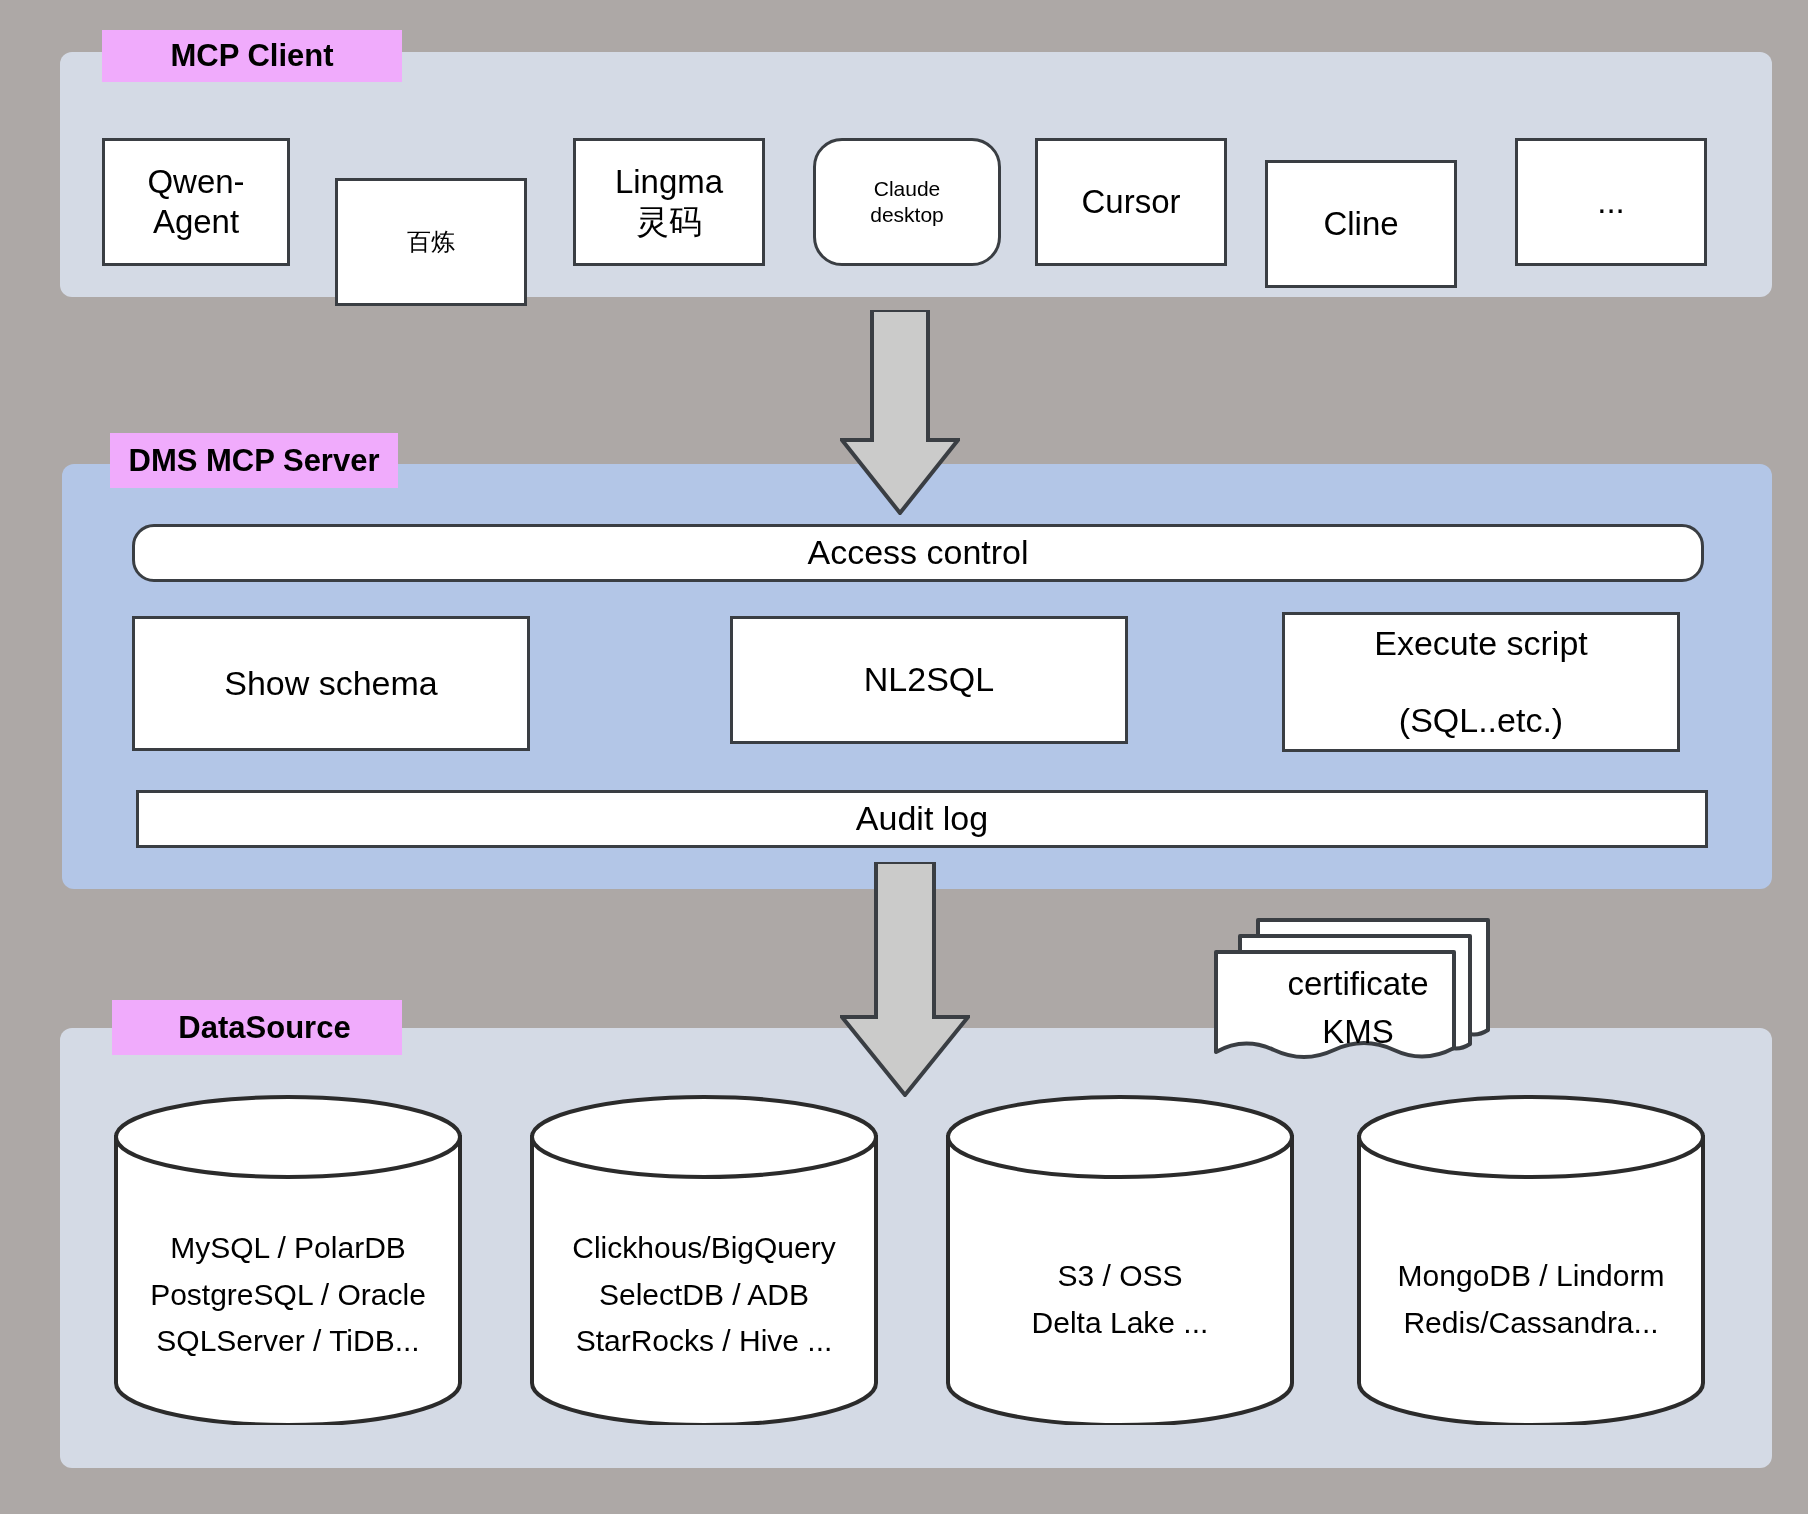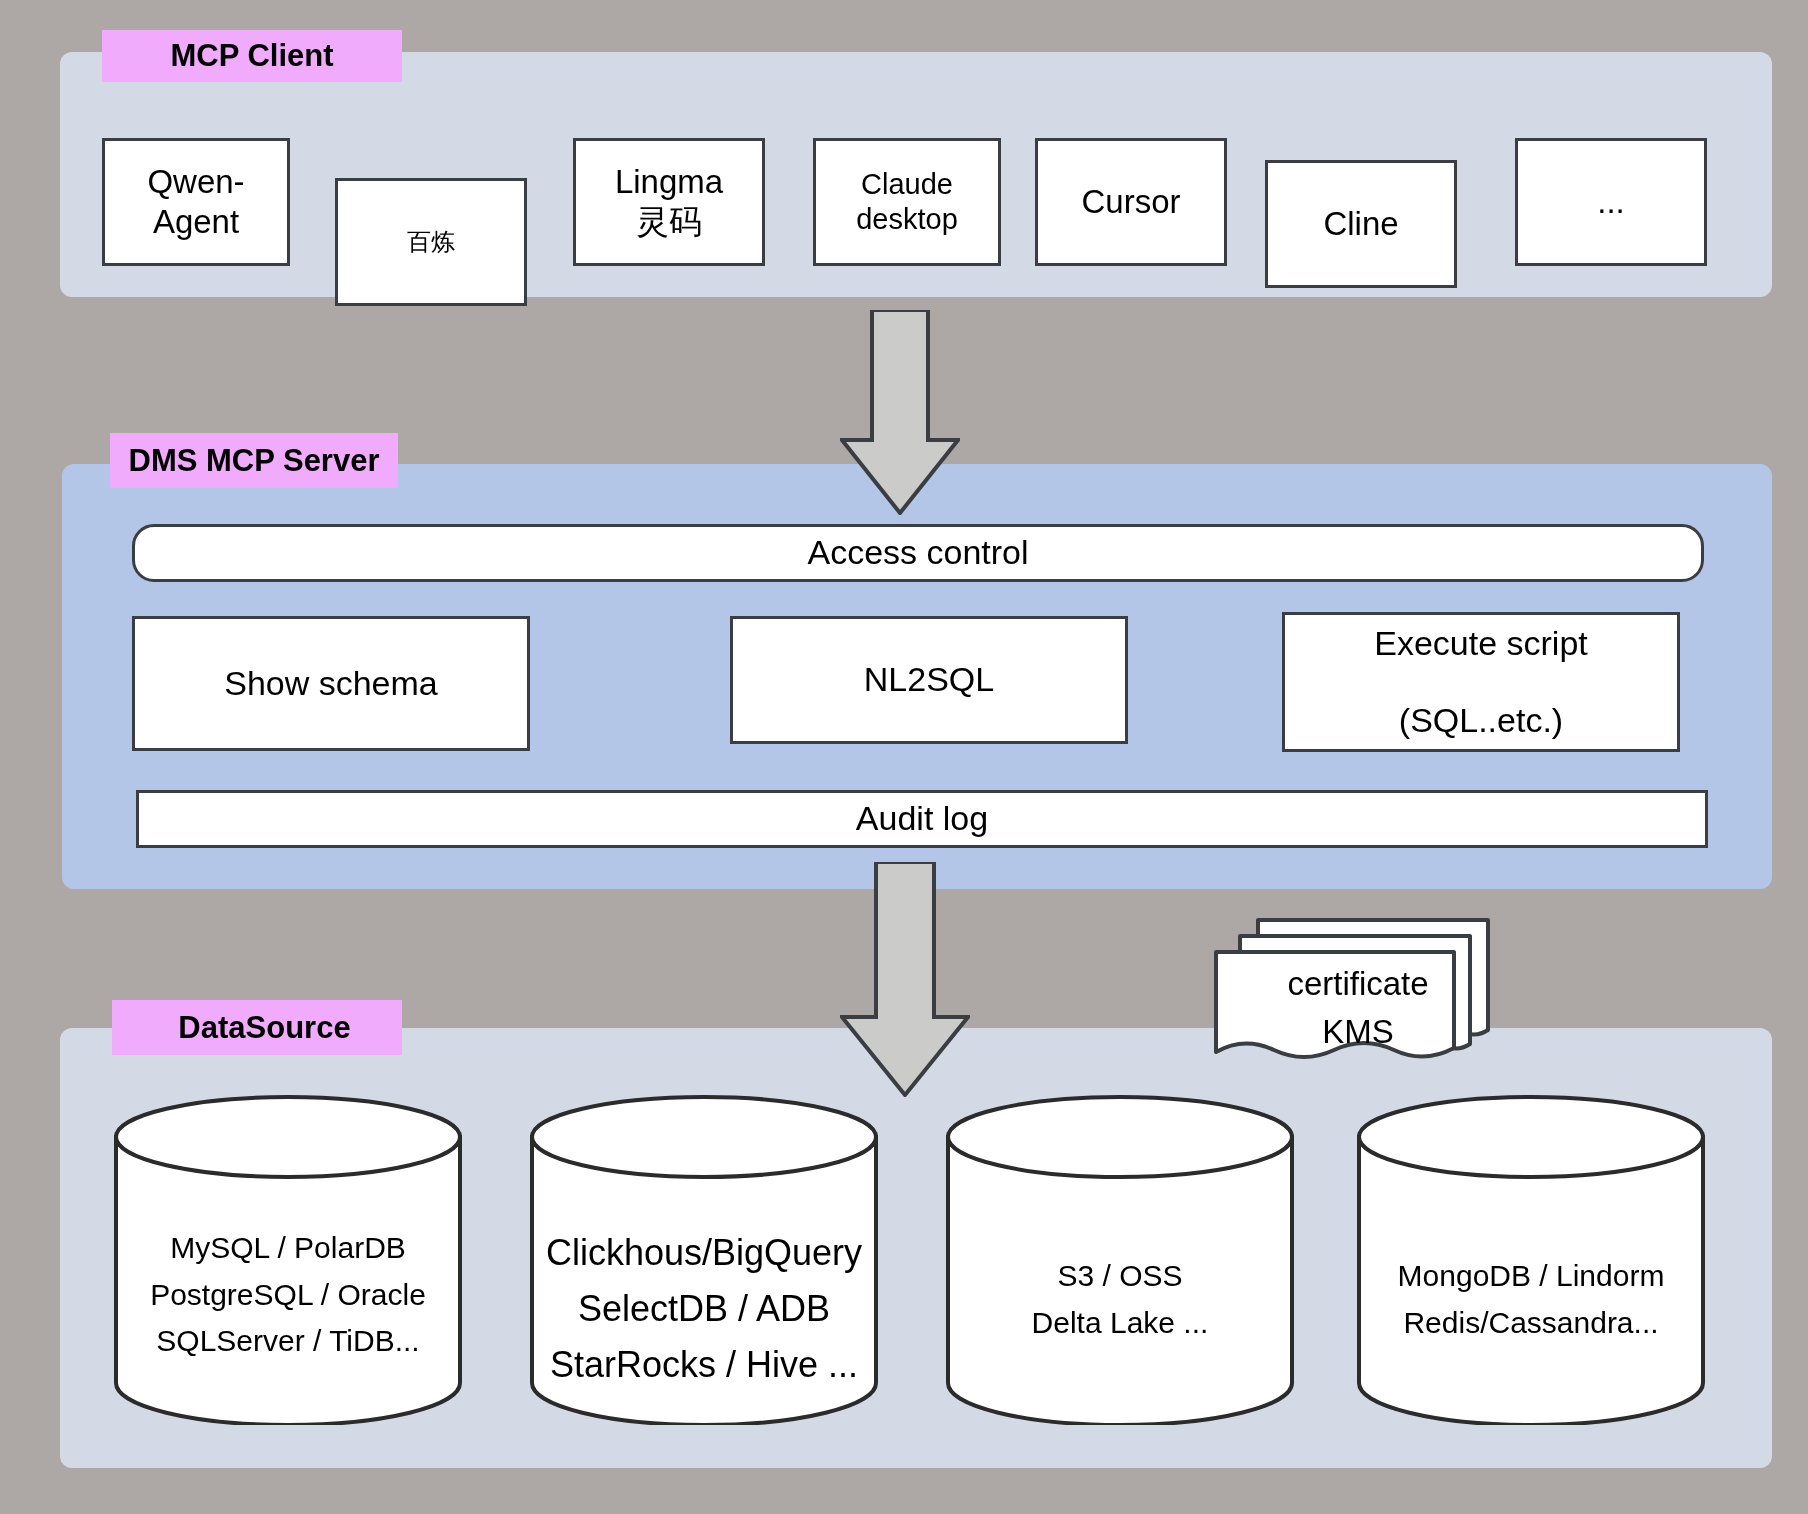--- a/index.html
+++ b/index.html
@@ -105,21 +105,21 @@
 
 <div class="node" style="left:335px; top:138px; width:192px; height:128px; font-size:24px;margin-top:40px;">
   <span class="l">百炼</span>
 </div>
 
 <div class="node" style="left:573px; top:138px; width:192px; height:128px; font-size:33px; flex-direction:column;">
   <span class="l">Lingma</span>
   <span class="l">灵码</span>
 </div>
 
-<div class="node" style="left:813px; top:138px; width:188px; height:128px; font-size:29px; flex-direction:column;">
+<div class="node" style="left:813px; top:138px; width:188px; height:128px; font-size:21px; flex-direction:column;border-radius:29px;">
   <span class="l">Claude</span>
   <span class="l">desktop</span>
 </div>
 
 <div class="node" style="left:1035px; top:138px; width:192px; height:128px; font-size:33px;">
   <span class="l">Cursor</span>
 </div>
 
 <div class="node" style="left:1265px; top:138px; width:192px; height:128px; font-size:33px;margin-top:22px;">
   <span class="l">Cline</span>
@@ -193,21 +193,21 @@
     <div>PostgreSQL / Oracle</div>
     <div>SQLServer / TiDB...</div>
   </div>
 </div>
 
 <div class="cyl" style="left:528px; top:1095px; width:352px; height:330px;">
   <svg width="352" height="330" viewBox="0 0 352 330" xmlns="http://www.w3.org/2000/svg">
     <path d="M4 42 V288 a172 42 0 0 0 344 0 V42 Z" fill="#ffffff" stroke="#2b2b2b" stroke-width="4"></path>
     <ellipse cx="176" cy="42" rx="172" ry="40" fill="#ffffff" stroke="#2b2b2b" stroke-width="4"></ellipse>
   </svg>
-  <div class="cyl-label" style="top:130px; font-size:36px;">
+  <div class="cyl-label" style="top:130px; font-size:30px;">
     <div>Clickhous/BigQuery</div>
     <div>SelectDB / ADB</div>
     <div>StarRocks / Hive ...</div>
   </div>
 </div>
 
 <div class="cyl" style="left:944px; top:1095px; width:352px; height:330px;">
   <svg width="352" height="330" viewBox="0 0 352 330" xmlns="http://www.w3.org/2000/svg">
     <path d="M4 42 V288 a172 42 0 0 0 344 0 V42 Z" fill="#ffffff" stroke="#2b2b2b" stroke-width="4"></path>
     <ellipse cx="176" cy="42" rx="172" ry="40" fill="#ffffff" stroke="#2b2b2b" stroke-width="4"></ellipse>

